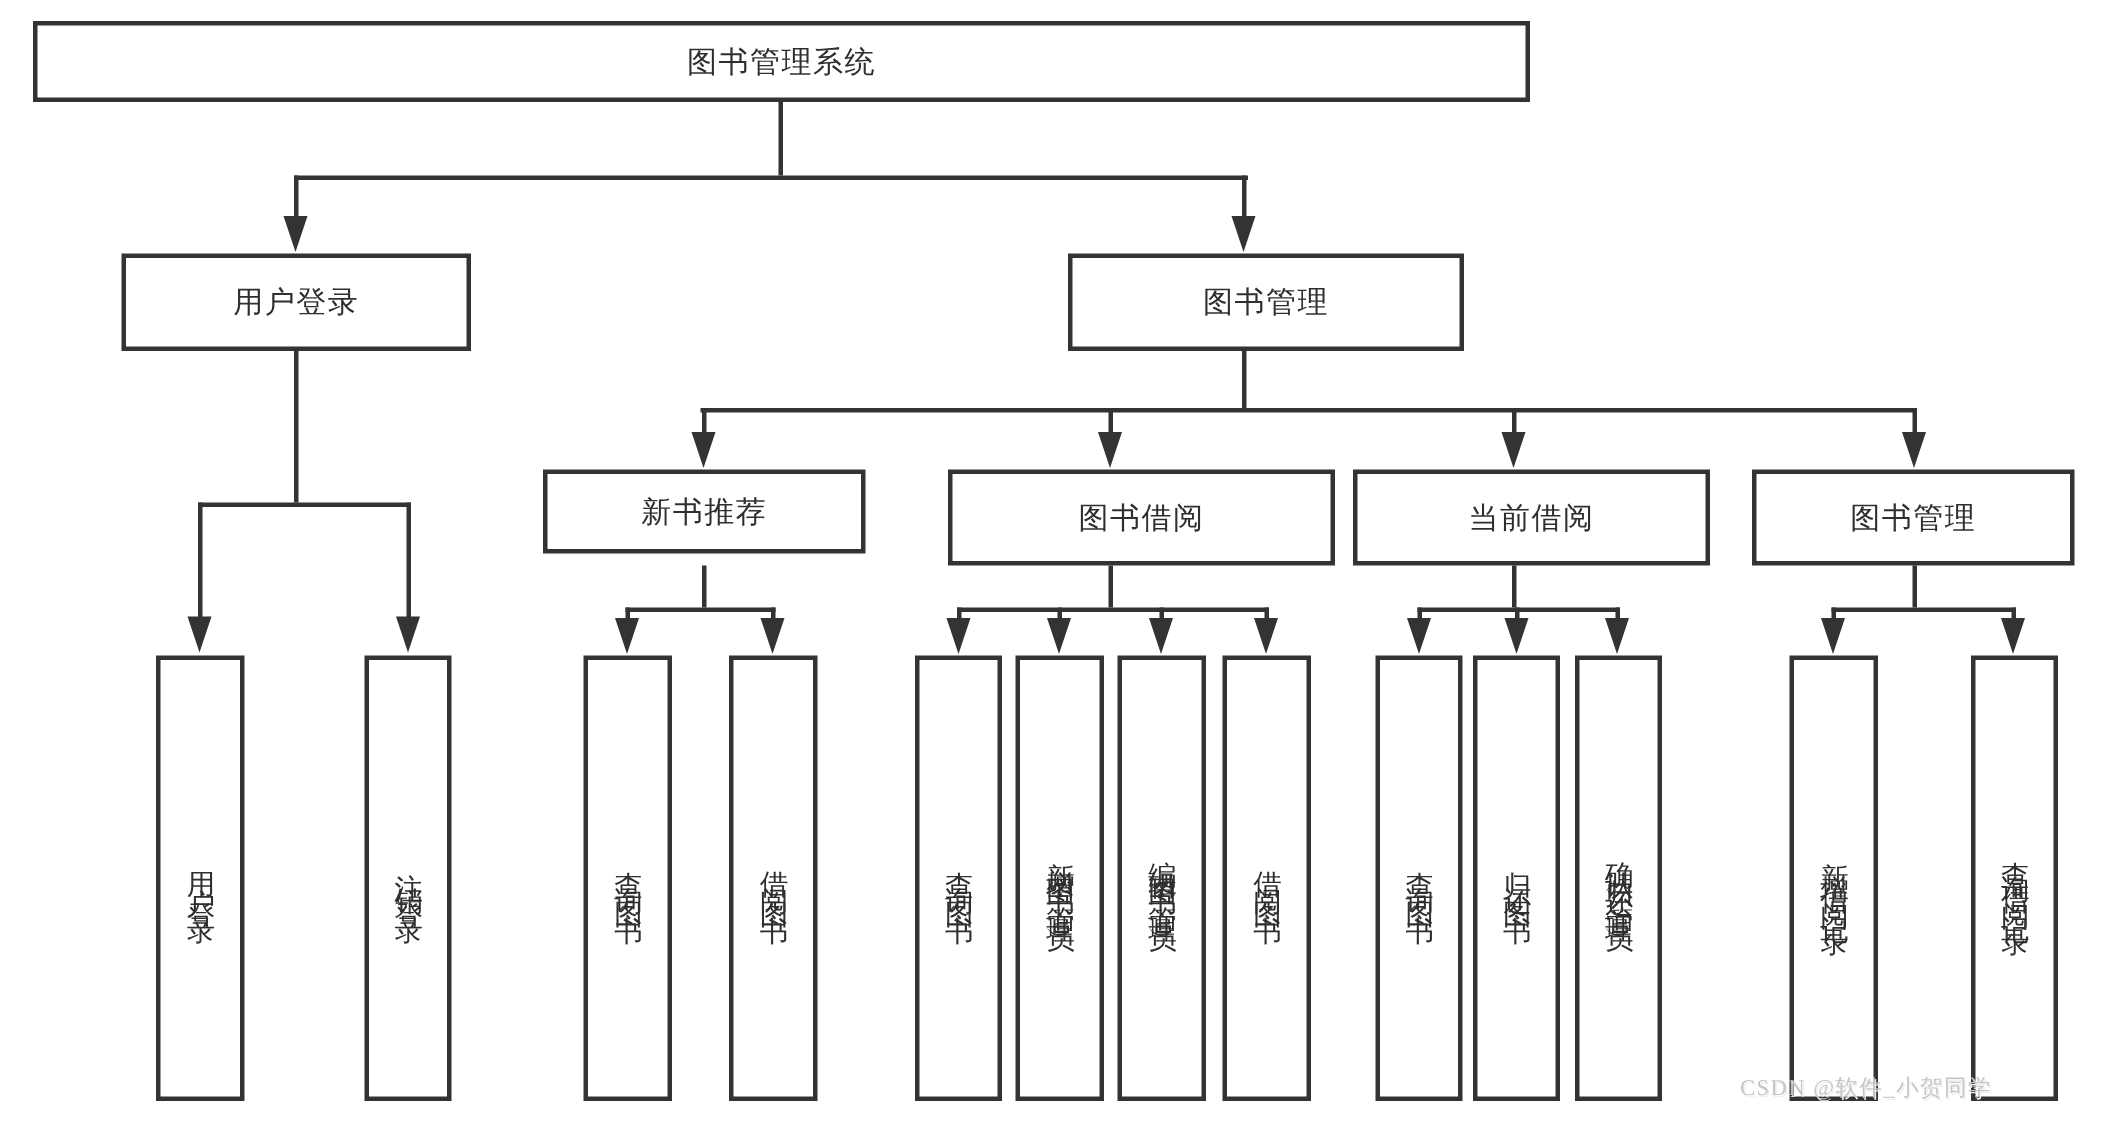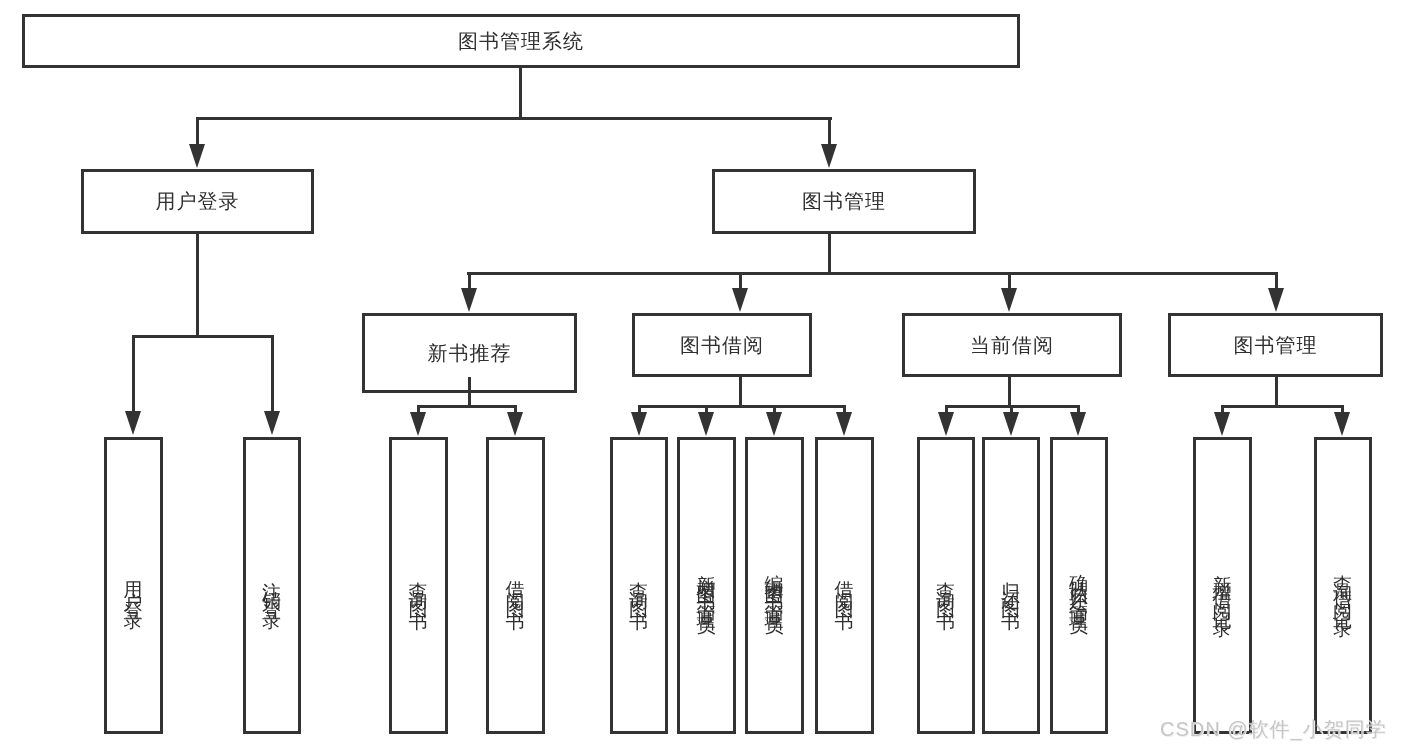--- a/index.html
+++ b/index.html
@@ -1,20 +1,20 @@
 <!DOCTYPE html>
 <html><head>
 <meta charset="utf-8">
 <style>
   html,body{margin:0;padding:0;background:#ffffff;}
   .stage{
     position:relative;
     width:1405px;height:747px;
     background:#ffffff;
-    font-family:Liberation Sans, sans-serif;
+    font-family:Liberation Serif, serif;
     color:#2f2f2f;
     overflow:hidden;
   }
   .box{
     position:absolute;
     box-sizing:border-box;
     border:3px solid #333333;
     background:#ffffff;
     display:flex;
     align-items:center;
@@ -40,21 +40,21 @@
   .arr{
     position:absolute;
     width:0;height:0;
     border-left:8px solid transparent;
     border-right:8px solid transparent;
     border-top:24px solid #333333;
   }
   .watermark{
     position:absolute;
     left:1160px;top:716px;
-    font-size:20px;
+    font-size:15px;
     color:#c6c6c6;
     text-shadow:1px 1px 0 #efefef;
     letter-spacing:1px;
     white-space:nowrap;
   }
 </style>
 </head>
 <body>
 
 <div class="stage">
@@ -88,27 +88,27 @@
   <div class="ln" style="left:467px;top:272px;width:811px;height:3px"></div>
   <div class="ln" style="left:468px;top:272px;width:3px;height:18px"></div>
   <div class="arr" style="left:461px;top:288px"></div>
   <div class="ln" style="left:739px;top:272px;width:3px;height:18px"></div>
   <div class="arr" style="left:732px;top:288px"></div>
   <div class="ln" style="left:1008px;top:272px;width:3px;height:18px"></div>
   <div class="arr" style="left:1001px;top:288px"></div>
   <div class="ln" style="left:1275px;top:272px;width:3px;height:18px"></div>
   <div class="arr" style="left:1268px;top:288px"></div>
 
-  <div class="box" style="left:362px;top:313px;width:215px;height:80px">
+  <div class="box" style="left:362px;top:313px;width:215px;height:56px">
     <span>新书推荐</span>
   </div>
-  <div class="box" style="left:632px;top:313px;width:180px;height:64px">
+  <div class="box" style="left:632px;top:313px;width:258px;height:64px">
     <span>图书借阅</span>
   </div>
-  <div class="box" style="left:902px;top:313px;width:220px;height:64px">
+  <div class="box" style="left:902px;top:313px;width:238px;height:64px">
     <span>当前借阅</span>
   </div>
   <div class="box" style="left:1168px;top:313px;width:215px;height:64px">
     <span>图书管理</span>
   </div>
 
   <div class="ln" style="left:468px;top:377px;width:3px;height:28px"></div>
   <div class="ln" style="left:417px;top:405px;width:100px;height:3px"></div>
   <div class="ln" style="left:417px;top:405px;width:3px;height:10px"></div>
   <div class="arr" style="left:410px;top:412px"></div>

